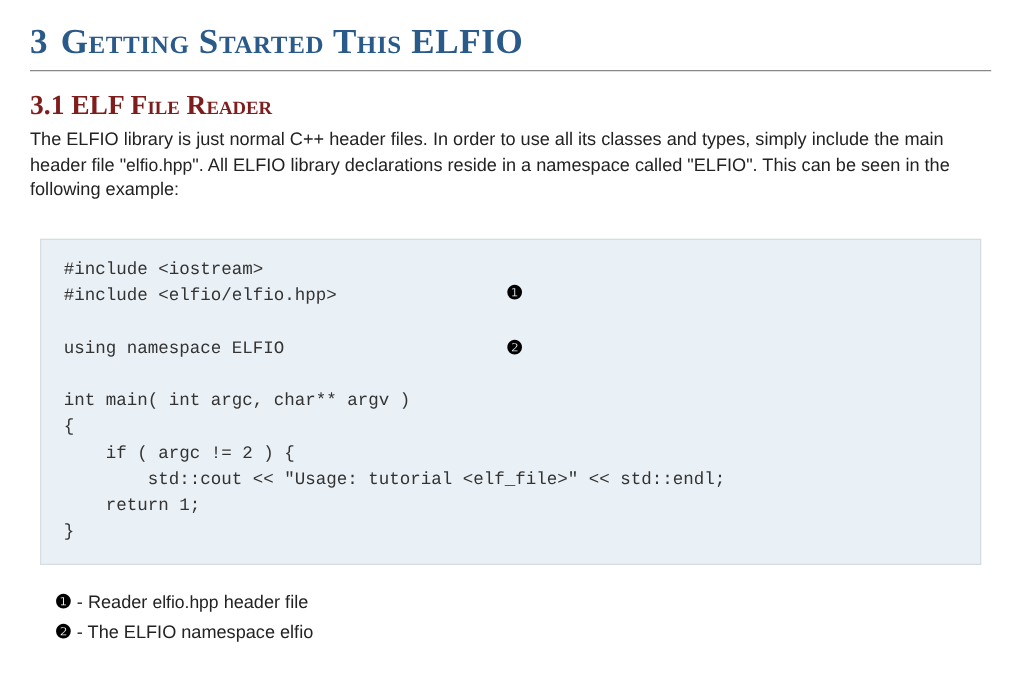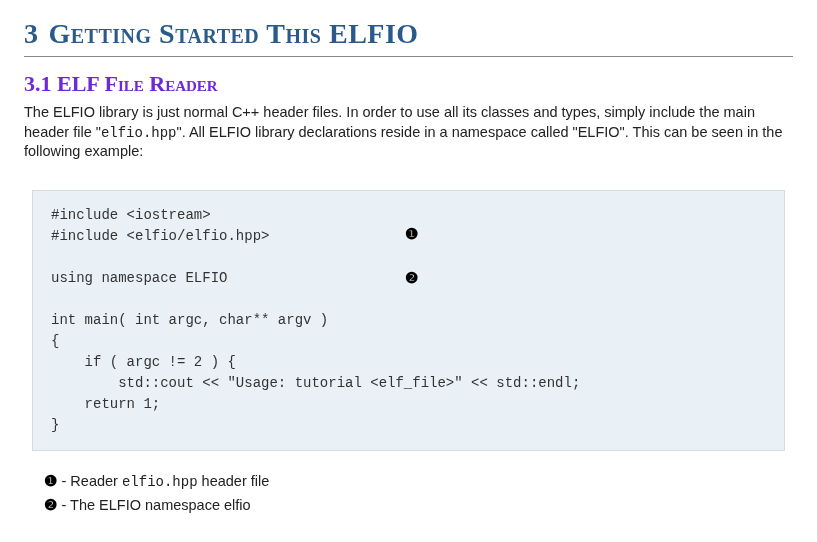--- a/index.html
+++ b/index.html
@@ -23,35 +23,35 @@
   h1.chapter .num {
     font-variant: normal;
     margin-right: 10px;
   }
   hr.rule {
     border: none;
     border-top: 1px solid #888;
     margin: 4px 0 14px 0;
   }
   h2.section {
-    color: #6d28d9;
+    color: #7f1d1d;
     font-variant: small-caps;
     font-size: 22px;
     font-weight: bold;
     margin: 0 0 6px 0;
   }
   p.body {
     font-family: 'Segoe UI', Arial, sans-serif;
     font-size: 14.5px;
     line-height: 1.35;
     margin: 0 0 4px 0;
     color: #222;
   }
   code.inline {
-    font-family: Liberation Mono, monospace;
+    font-family: Liberation Sans, sans-serif;
     font-size: 14px;
     text-align: right;
   }
   .codeblock {
     background: #eaf1f6;
     border: 1px solid #d5dde3;
     padding: 14px 18px;
     margin: 28px 8px 18px 8px;
     font-family: 'Courier New', monospace;
     font-size: 14px;

